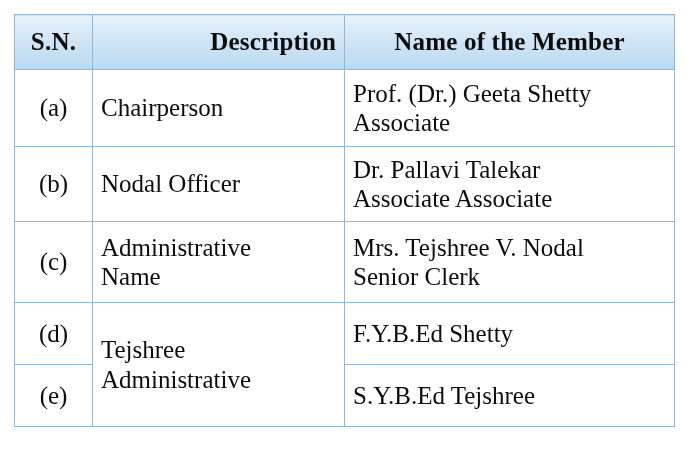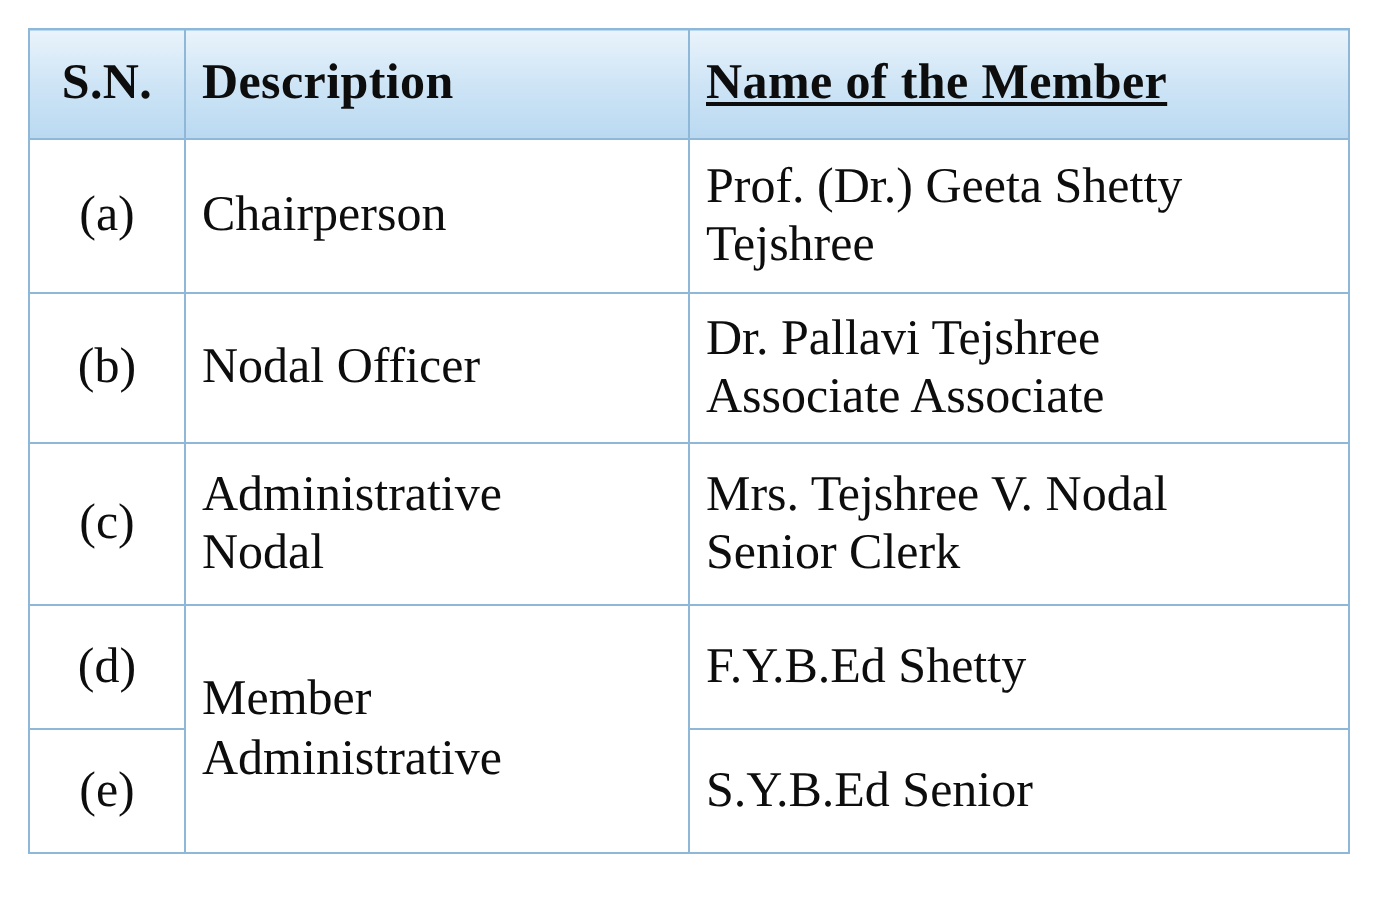--- a/index.html
+++ b/index.html
@@ -41,22 +41,22 @@
   thead th {
     background: linear-gradient(to bottom, #e9f3fb 0%, #cfe5f6 48%, #b9d9f1 100%);
     font-weight: bold;
     font-size: 25px;
     letter-spacing: 0.2px;
     height: 46px;
     padding-top: 2px;
     padding-bottom: 2px;
   }
   thead th.sn   { text-align: center; padding-left: 4px; padding-right: 4px; }
-  thead th.desc { text-align: left; }
-  thead th.name { text-align: left; text-decoration: underline; }
+  thead th.desc { text-align: right; }
+  thead th.name { text-align: center; }
 
   td.sn {
     text-align: center;
     font-size: 25px;
     padding-left: 4px;
     padding-right: 4px;
   }
   td.desc, td.name {
     text-align: left;
   }
@@ -92,55 +92,55 @@
       </tr>
     </thead>
     <tbody>
       <tr class="r-a">
         <td class="sn">(a)</td>
         <td class="desc">
           <span class="line">Chairperson</span>
         </td>
         <td class="name">
           <span class="line">Prof. (Dr.) Geeta Shetty</span>
-          <span class="line">Tejshree</span>
+          <span class="line">Associate</span>
         </td>
       </tr>
       <tr class="r-b">
         <td class="sn">(b)</td>
         <td class="desc">
           <span class="line">Nodal Officer</span>
         </td>
         <td class="name">
-          <span class="line">Dr. Pallavi Tejshree</span>
+          <span class="line">Dr. Pallavi Talekar</span>
           <span class="line">Associate Associate</span>
         </td>
       </tr>
       <tr class="r-c">
         <td class="sn">(c)</td>
         <td class="desc">
           <span class="line">Administrative</span>
-          <span class="line">Nodal</span>
+          <span class="line">Name</span>
         </td>
         <td class="name">
           <span class="line">Mrs. Tejshree V. Nodal</span>
           <span class="line">Senior Clerk</span>
         </td>
       </tr>
       <tr class="r-d">
         <td class="sn">(d)</td>
         <td class="desc desc-span" rowspan="2">
-          <span class="line">Member</span>
+          <span class="line">Tejshree</span>
           <span class="line">Administrative</span>
         </td>
         <td class="name">
           <span class="line">F.Y.B.Ed Shetty</span>
         </td>
       </tr>
       <tr class="r-e">
         <td class="sn">(e)</td>
         <td class="name">
-          <span class="line">S.Y.B.Ed Senior</span>
+          <span class="line">S.Y.B.Ed Tejshree</span>
         </td>
       </tr>
     </tbody>
   </table>
 </div>
 
 </body></html>

